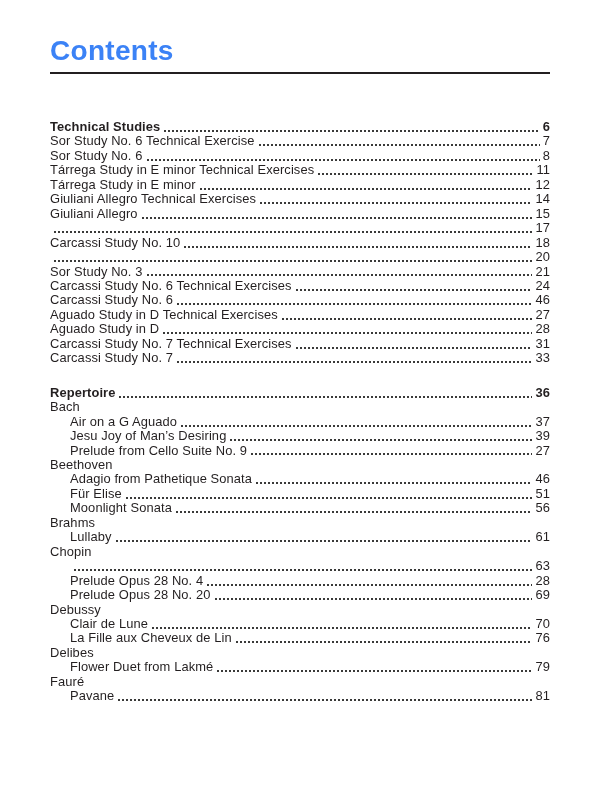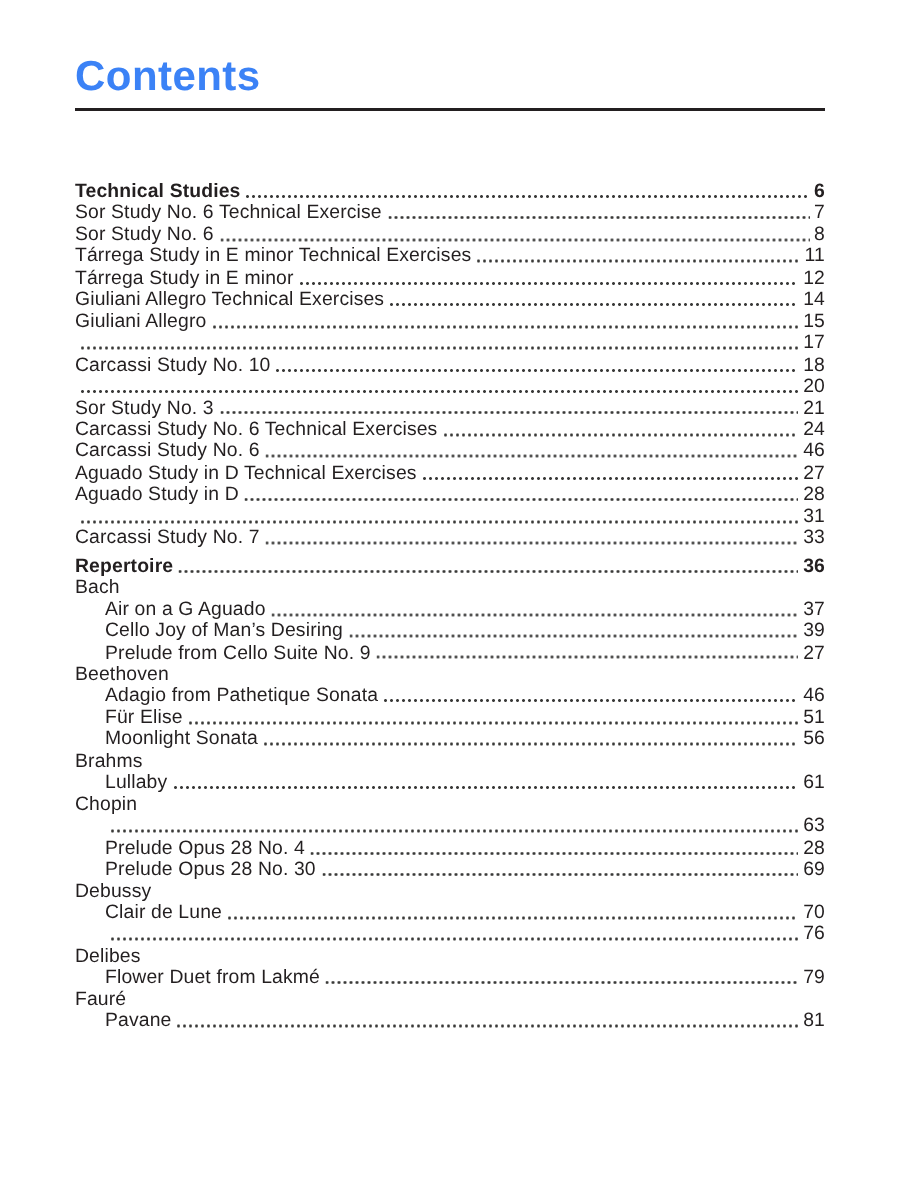--- a/index.html
+++ b/index.html
@@ -39,21 +39,21 @@
   .row {
     display: flex;
     align-items: stretch;
     font-size: 12.9px;
     line-height: 14.45px;
     letter-spacing: 0.1px;
     font-weight: 400;
   }
   .row.bold { font-weight: 700; }
   .row.indent { padding-left: 20px; }
-  .row.gap { margin-top: 4px; }
+  .row.gap { margin-top: 20px; }
   .row .label {
     flex: 0 0 auto;
     white-space: pre;
   }
   .row .leader {
     flex: 1 1 auto;
     position: relative;
     margin: 0 3px 0 4px;
     min-width: 12px;
   }
@@ -147,20 +147,21 @@
         <span class="label">Aguado Study in D Technical Exercises</span>
         <span class="leader"></span>
         <span class="pagenum">27</span>
       </div>
       <div class="row">
         <span class="label">Aguado Study in D</span>
         <span class="leader"></span>
         <span class="pagenum">28</span>
       </div>
       <div class="row">
+        <span class="label">Carcassi Study No. 7 Technical Exercises</span>
         <span class="leader"></span>
         <span class="pagenum">31</span>
       </div>
       <div class="row">
         <span class="label">Carcassi Study No. 7</span>
         <span class="leader"></span>
         <span class="pagenum">33</span>
       </div>
       <div class="row bold gap">
         <span class="label">Repertoire</span>
@@ -169,21 +170,21 @@
       </div>
       <div class="row">
         <span class="label">Bach</span>
       </div>
       <div class="row indent">
         <span class="label">Air on a G Aguado</span>
         <span class="leader"></span>
         <span class="pagenum">37</span>
       </div>
       <div class="row indent">
-        <span class="label">Cello Joy of Man’s Desiring</span>
+        <span class="label">Jesu Joy of Man’s Desiring</span>
         <span class="leader"></span>
         <span class="pagenum">39</span>
       </div>
       <div class="row indent">
         <span class="label">Prelude from Cello Suite No. 9</span>
         <span class="leader"></span>
         <span class="pagenum">27</span>
       </div>
       <div class="row">
         <span class="label">Beethoven</span>
@@ -217,33 +218,34 @@
       <div class="row indent">
         <span class="leader"></span>
         <span class="pagenum">63</span>
       </div>
       <div class="row indent">
         <span class="label">Prelude Opus 28 No. 4</span>
         <span class="leader"></span>
         <span class="pagenum">28</span>
       </div>
       <div class="row indent">
-        <span class="label">Prelude Opus 28 No. 30</span>
+        <span class="label">Prelude Opus 28 No. 20</span>
         <span class="leader"></span>
         <span class="pagenum">69</span>
       </div>
       <div class="row">
         <span class="label">Debussy</span>
       </div>
       <div class="row indent">
         <span class="label">Clair de Lune</span>
         <span class="leader"></span>
         <span class="pagenum">70</span>
       </div>
       <div class="row indent">
+        <span class="label">La Fille aux Cheveux de Lin</span>
         <span class="leader"></span>
         <span class="pagenum">76</span>
       </div>
       <div class="row">
         <span class="label">Delibes</span>
       </div>
       <div class="row indent">
         <span class="label">Flower Duet from Lakmé</span>
         <span class="leader"></span>
         <span class="pagenum">79</span>

